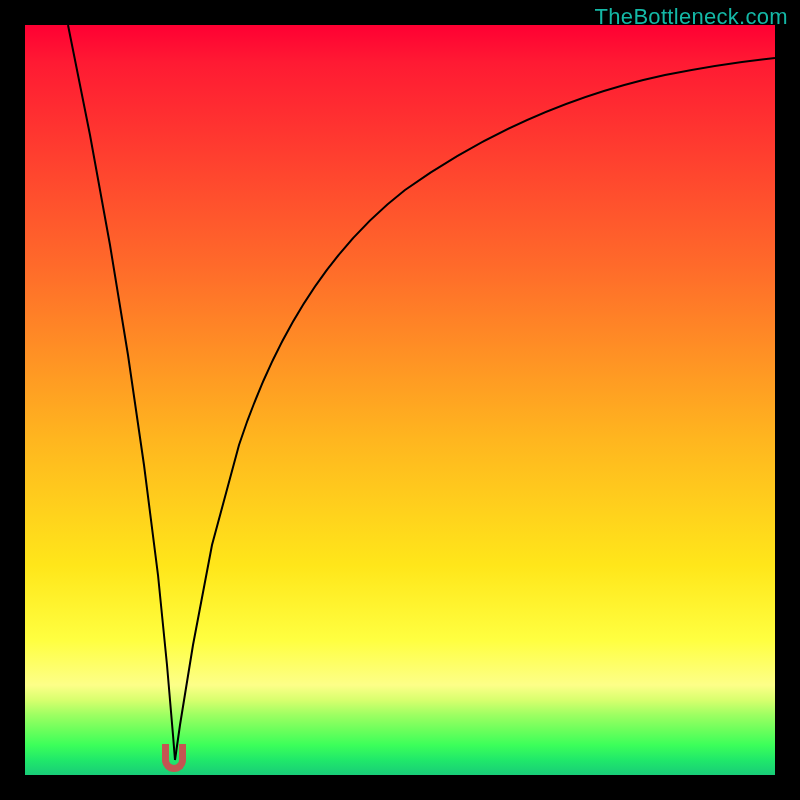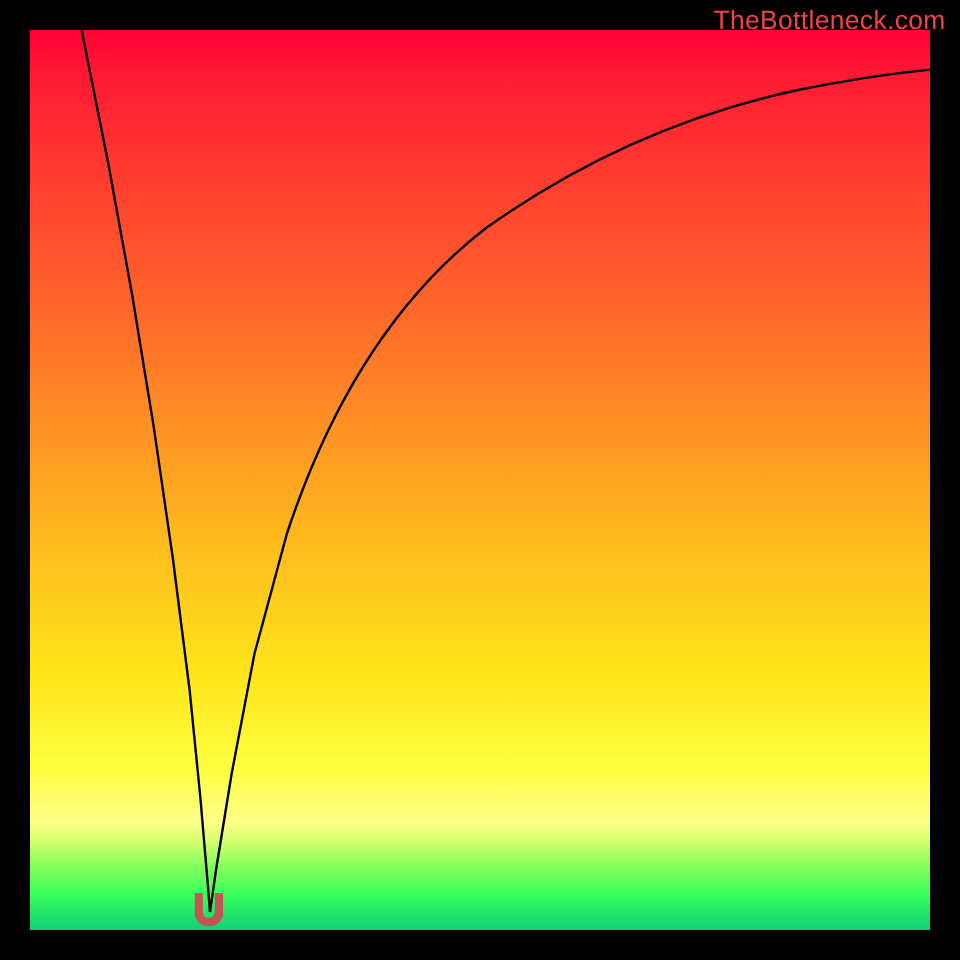--- a/index.html
+++ b/index.html
@@ -59,21 +59,21 @@
     border: 7px solid #c45552;
     border-top: none;
     border-bottom-left-radius: 14px;
     border-bottom-right-radius: 14px;
     box-sizing: border-box;
   }
   .watermark {
     position: absolute;
     top: 4px;
     right: 12px;
-    color: #ef4444;
+    color: #14b8a6;
     font-size: 22px;
     font-weight: 500;
     letter-spacing: 0.3px;
     user-select: none;
   }
 </style>
 </head>
 <body>
 
 <div class="frame">

